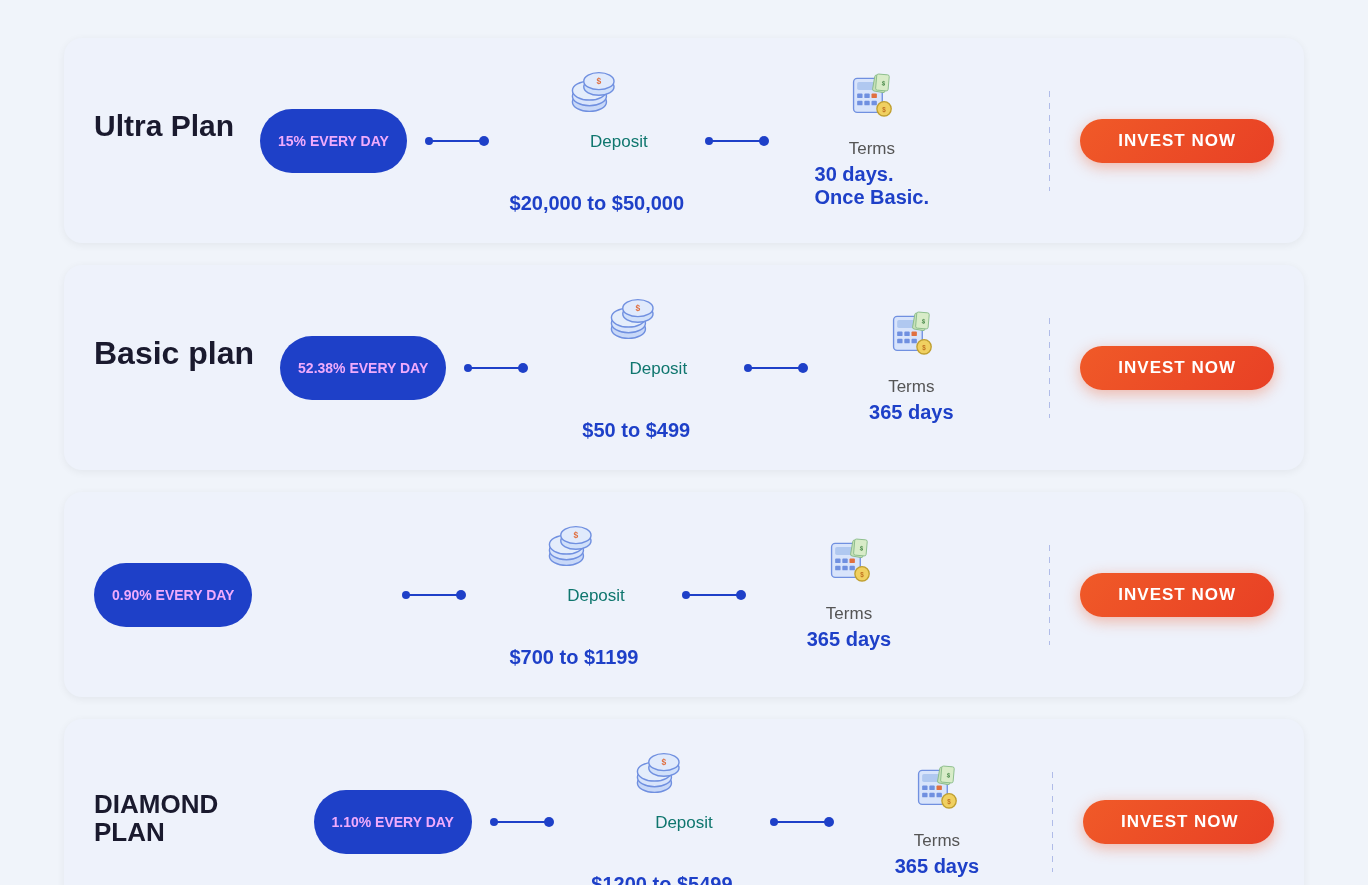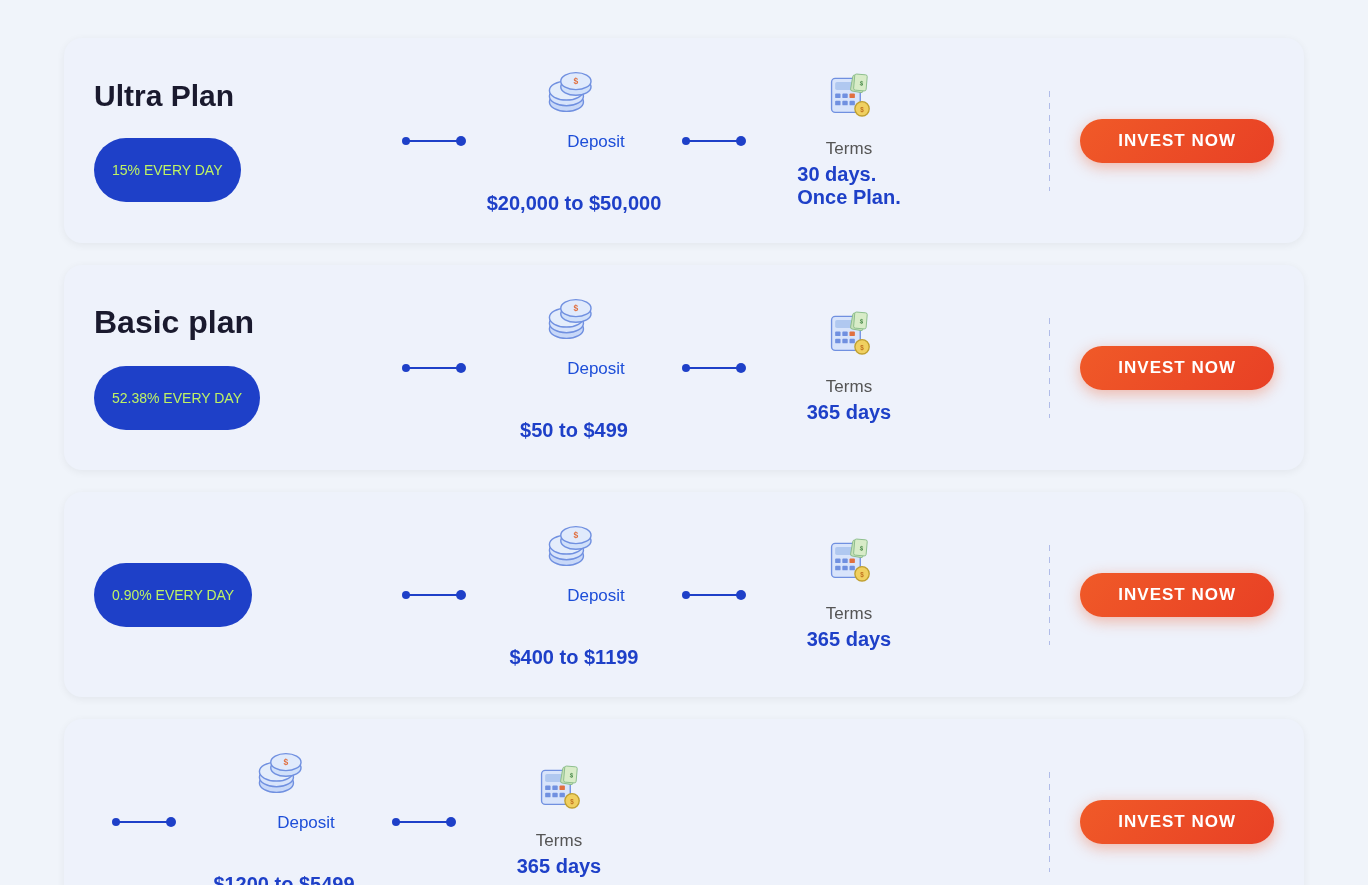--- a/index.html
+++ b/index.html
@@ -31,44 +31,43 @@
       display: flex;
       align-items: center;
       padding: 28px 30px;
       box-shadow: 0 2px 8px rgba(0,0,0,0.06);
       min-height: 130px;
     }
 
     
     .plan-left {
       display: flex;
-      flex-direction: column;
       align-items: flex-start;
       min-width: 290px;
       gap: 26px;
     }
 
     .plan-name {
       font-size: 32px;
       font-weight: 800;
       color: #1a1a2e;
       line-height: 1.1;
     }
 
     .plan-name.ultra { font-size: 30px; }
     .plan-name.gold { font-size: 28px; text-transform: uppercase; }
     .plan-name.diamond { font-size: 26px; text-transform: uppercase; }
 
     .plan-badge {
       background: #1e40c8;
-      color: #bef264;
+      color: #f0abfc;
       border-radius: 50px;
       padding: 24px 18px;
       font-size: 14px;
-      font-weight: 400;
+      font-weight: 700;
       white-space: nowrap;
       display: inline-block;
     }
 
     
     .arrow-connector {
       display: flex;
       align-items: center;
       margin: 0 18px;
       color: #1e40c8;
@@ -104,21 +103,21 @@
       align-items: center;
       min-width: 180px;
       gap: 4px;
     }
 
     .plan-deposit .icon-wrap {
       margin-bottom: 6px;
     }
 
     .deposit-label {
-      color: #1d4ed8;
+      color: #0f766e;
       font-size: 17px;
       font-weight: 400;
       margin-left: 44px;
     }
 
     .deposit-value {
       color: #1e40c8;
       font-size: 20px;
       font-weight: 700;
       margin-top: 36px;
@@ -256,21 +255,21 @@
       <rect x="34" y="2" width="14" height="18" rx="2" fill="#c8e0b8" stroke="#88bb88" stroke-width="1" transform="rotate(10 34 2)"></rect>
       <rect x="36" y="1" width="14" height="18" rx="2" fill="#d8ecc8" stroke="#88bb88" stroke-width="1" transform="rotate(5 36 1)"></rect>
       <text x="43" y="14" text-anchor="middle" font-size="7" fill="#4a8a4a" font-weight="bold" transform="rotate(7 43 14)">$</text>
 
       <ellipse cx="44" cy="40" rx="8" ry="8" fill="#f0d060" stroke="#c0a030" stroke-width="1.5"></ellipse>
       <text x="44" y="43" text-anchor="middle" font-size="7" fill="#c07020" font-weight="bold">$</text>
     </svg></div>
         <span class="terms-label">Terms</span>
         <span class="terms-value">
           <span style="display:block">30 days.</span>
-          <span style="display:block">Once Plan.</span>
+          <span style="display:block">Once Basic.</span>
         </span>
       </div>
       <div class="plan-spacer"></div>
       <div class="plan-divider"></div>
       <button class="invest-btn">INVEST NOW</button>
     </div>
     <div class="plan-card">
       <div class="plan-left">
         <div class="plan-name basic">Basic plan</div>
         <div class="plan-badge-row">
@@ -340,21 +339,21 @@
       <div class="plan-deposit">
         <div class="icon-wrap"><svg class="coin-icon" viewBox="0 0 60 55" fill="none" xmlns="http://www.w3.org/2000/svg">
       <ellipse cx="22" cy="38" rx="18" ry="10" fill="#c8d8f8" stroke="#7090e0" stroke-width="1.5"></ellipse>
       <ellipse cx="22" cy="32" rx="18" ry="10" fill="#d8e4fb" stroke="#7090e0" stroke-width="1.5"></ellipse>
       <ellipse cx="22" cy="26" rx="18" ry="10" fill="#e4edfb" stroke="#7090e0" stroke-width="1.5"></ellipse>
       <ellipse cx="32" cy="22" rx="16" ry="9" fill="#d0e0fa" stroke="#7090e0" stroke-width="1.5"></ellipse>
       <ellipse cx="32" cy="16" rx="16" ry="9" fill="#e0eafc" stroke="#7090e0" stroke-width="1.5"></ellipse>
       <text x="32" y="19" text-anchor="middle" font-size="9" fill="#e07040" font-weight="bold">$</text>
     </svg></div>
         <span class="deposit-label">Deposit</span>
-        <span class="deposit-value">$400 to $1199</span>
+        <span class="deposit-value">$700 to $1199</span>
       </div>
       <div class="arrow-connector">
       <div class="arrow-dot-start"></div>
       <div class="arrow-line"></div>
       <div class="arrow-dot-end"></div>
     </div>
       <div class="plan-terms">
         <div class="icon-wrap"><svg class="calc-icon" viewBox="0 0 60 58" fill="none" xmlns="http://www.w3.org/2000/svg">
       <rect x="10" y="6" width="32" height="38" rx="4" fill="#d8e4fb" stroke="#7090e0" stroke-width="1.5"></rect>
       <rect x="14" y="10" width="24" height="9" rx="2" fill="#b0c8f0"></rect>
@@ -375,20 +374,26 @@
         <span class="terms-label">Terms</span>
         <span class="terms-value">
           <span style="display:block">365 days</span>
         </span>
       </div>
       <div class="plan-spacer"></div>
       <div class="plan-divider"></div>
       <button class="invest-btn">INVEST NOW</button>
     </div>
     <div class="plan-card">
+      <div class="plan-left">
+        <div class="plan-name diamond">DIAMOND PLAN</div>
+        <div class="plan-badge-row">
+          <span class="plan-badge">1.10% EVERY DAY</span>
+        </div>
+      </div>
       <div class="arrow-connector">
       <div class="arrow-dot-start"></div>
       <div class="arrow-line"></div>
       <div class="arrow-dot-end"></div>
     </div>
       <div class="plan-deposit">
         <div class="icon-wrap"><svg class="coin-icon" viewBox="0 0 60 55" fill="none" xmlns="http://www.w3.org/2000/svg">
       <ellipse cx="22" cy="38" rx="18" ry="10" fill="#c8d8f8" stroke="#7090e0" stroke-width="1.5"></ellipse>
       <ellipse cx="22" cy="32" rx="18" ry="10" fill="#d8e4fb" stroke="#7090e0" stroke-width="1.5"></ellipse>
       <ellipse cx="22" cy="26" rx="18" ry="10" fill="#e4edfb" stroke="#7090e0" stroke-width="1.5"></ellipse>

